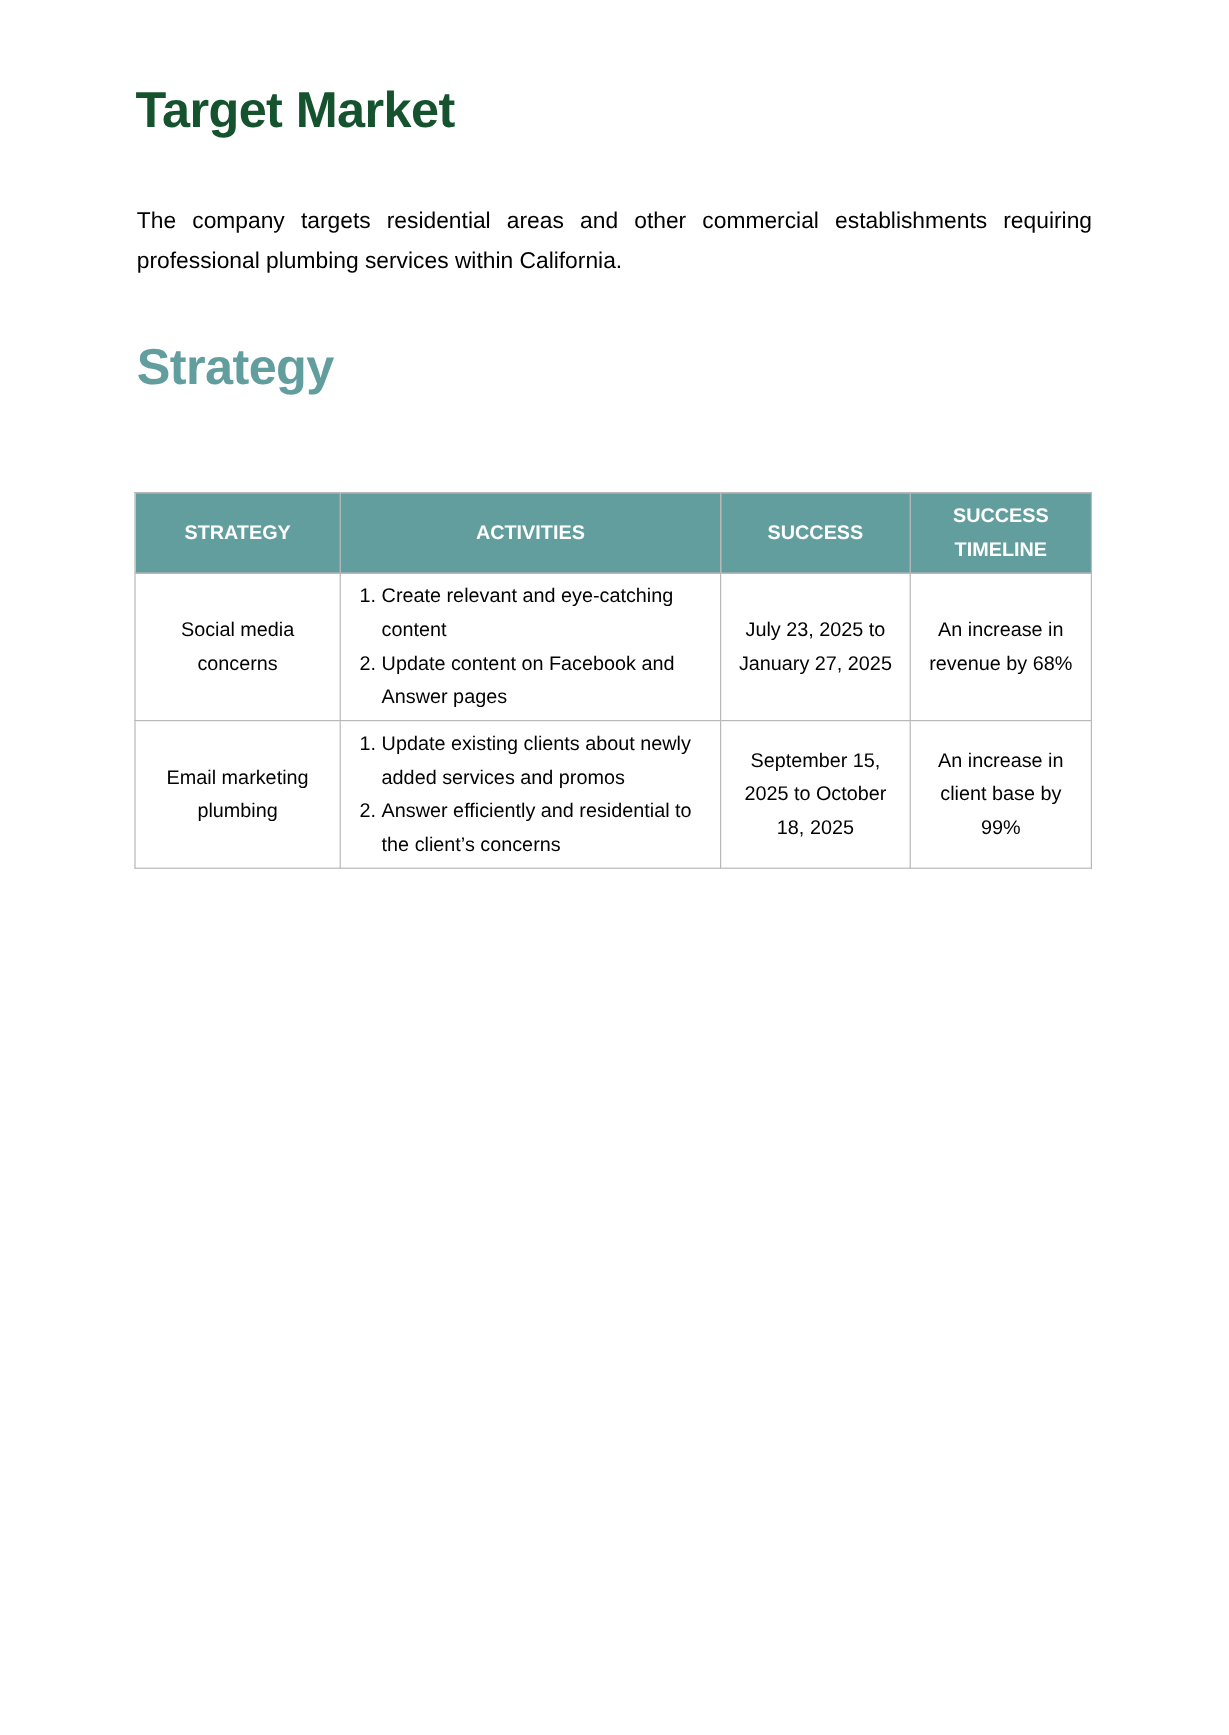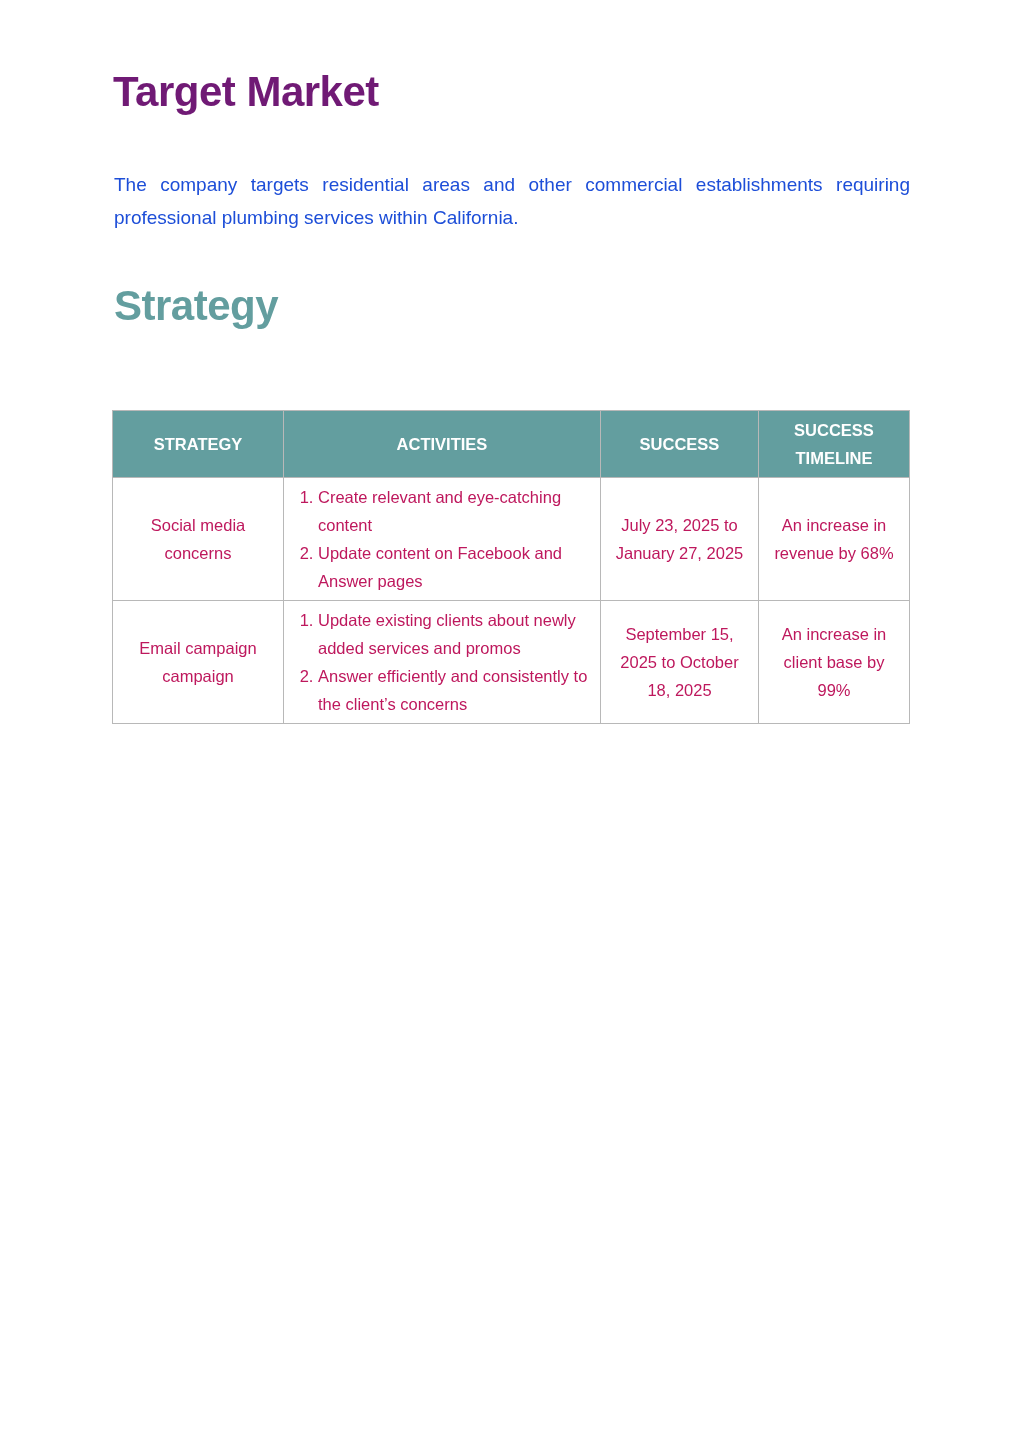--- a/index.html
+++ b/index.html
@@ -1,22 +1,22 @@
 <!DOCTYPE html>
 <html><head>
   <meta charset="utf-8">
   <style>
     html, body { margin: 0; padding: 0; background: #ffffff; }
     body { width: 1024px; height: 1446px; position: relative; font-family: "Liberation Sans", sans-serif; color: #222; }
-    .h1 { position: absolute; left: 113px; top: 68px; margin: 0; font-size: 42px; font-weight: bold; color: #701a75; letter-spacing: -0.5px; }
+    .h1 { position: absolute; left: 113px; top: 68px; margin: 0; font-size: 42px; font-weight: bold; color: #14532d; letter-spacing: -0.5px; }
     .h2 { position: absolute; left: 114px; top: 282px; margin: 0; font-size: 42px; font-weight: bold; color: #639e9f; letter-spacing: -0.5px; }
-    .para { position: absolute; left: 114px; top: 168px; width: 796px; margin: 0; font-size: 19px; line-height: 33px; text-align: justify; text-align-last: left; color: #1d4ed8; }
+    .para { position: absolute; left: 114px; top: 168px; width: 796px; margin: 0; font-size: 19px; line-height: 33px; text-align: justify; text-align-last: left; color: #000000; }
     table { position: absolute; left: 112px; top: 410px; width: 798px; border-collapse: collapse; font-size: 16.5px; }
     th { background: #639e9f; color: #fff; font-weight: bold; height: 66px; line-height: 28px; border: 1px solid #b8b8b8; padding: 0 6px; text-align: center; }
-    td { border: 1px solid #b8b8b8; text-align: center; vertical-align: middle; line-height: 28px; padding: 4px 6px; color: #be185d; }
+    td { border: 1px solid #b8b8b8; text-align: center; vertical-align: middle; line-height: 28px; padding: 4px 6px; color: #000000; }
     td.act { text-align: left; padding: 4px 4px 4px 0; }
     ol { margin: 0; padding-left: 34px; }
     tr.r td { height: 114px; }
   </style>
 </head>
 <body>
 
 <h1 class="h1">Target Market</h1>
 <p class="para">The company targets residential areas and other commercial establishments requiring professional plumbing services within California.</p>
 <h2 class="h2">Strategy</h2>
@@ -36,24 +36,24 @@
       <td class="act">
         <ol>
           <li>Create relevant and eye-catching content</li>
           <li>Update content on Facebook and Answer pages</li>
         </ol>
       </td>
       <td>July 23, 2025 to January 27, 2025</td>
       <td>An increase in revenue by 68%</td>
     </tr>
     <tr class="r">
-      <td>Email campaign campaign</td>
+      <td>Email marketing plumbing</td>
       <td class="act">
         <ol>
           <li>Update existing clients about newly added services and promos</li>
-          <li>Answer efficiently and consistently to the client’s concerns</li>
+          <li>Answer efficiently and residential to the client’s concerns</li>
         </ol>
       </td>
       <td>September 15, 2025 to October 18, 2025</td>
       <td>An increase in client base by 99%</td>
     </tr>
   </tbody>
 </table>
 
 </body></html>

